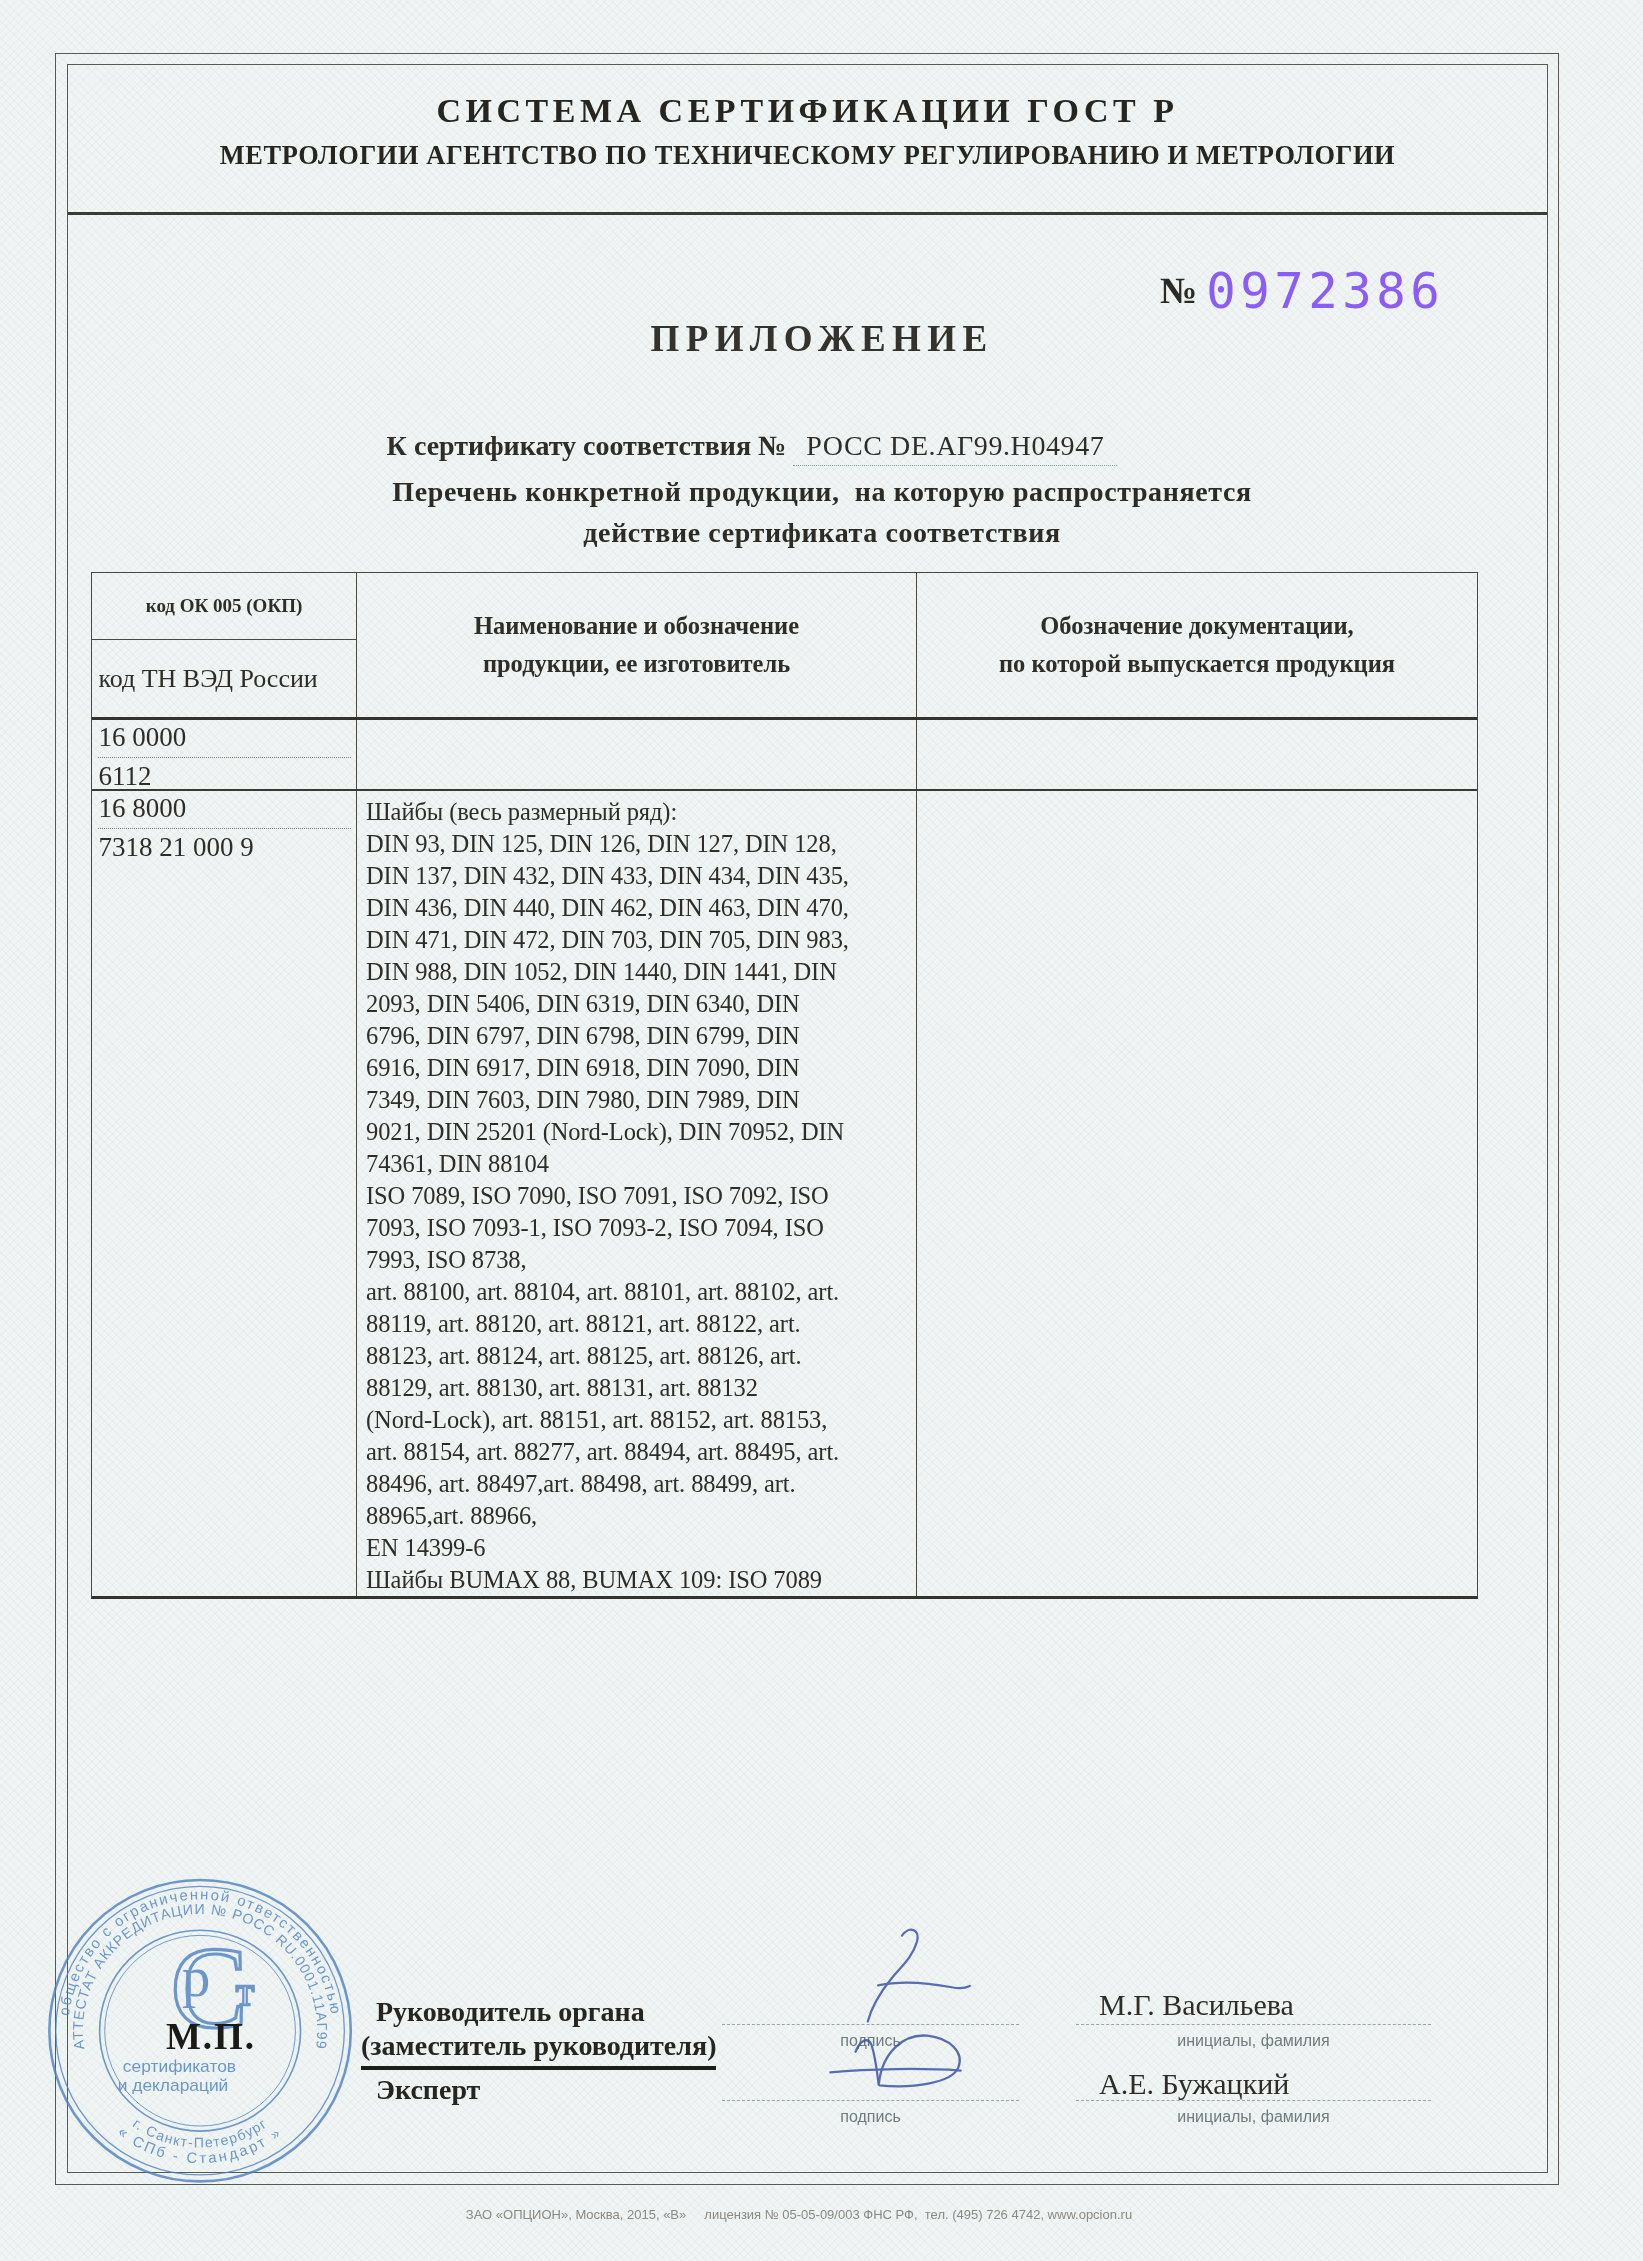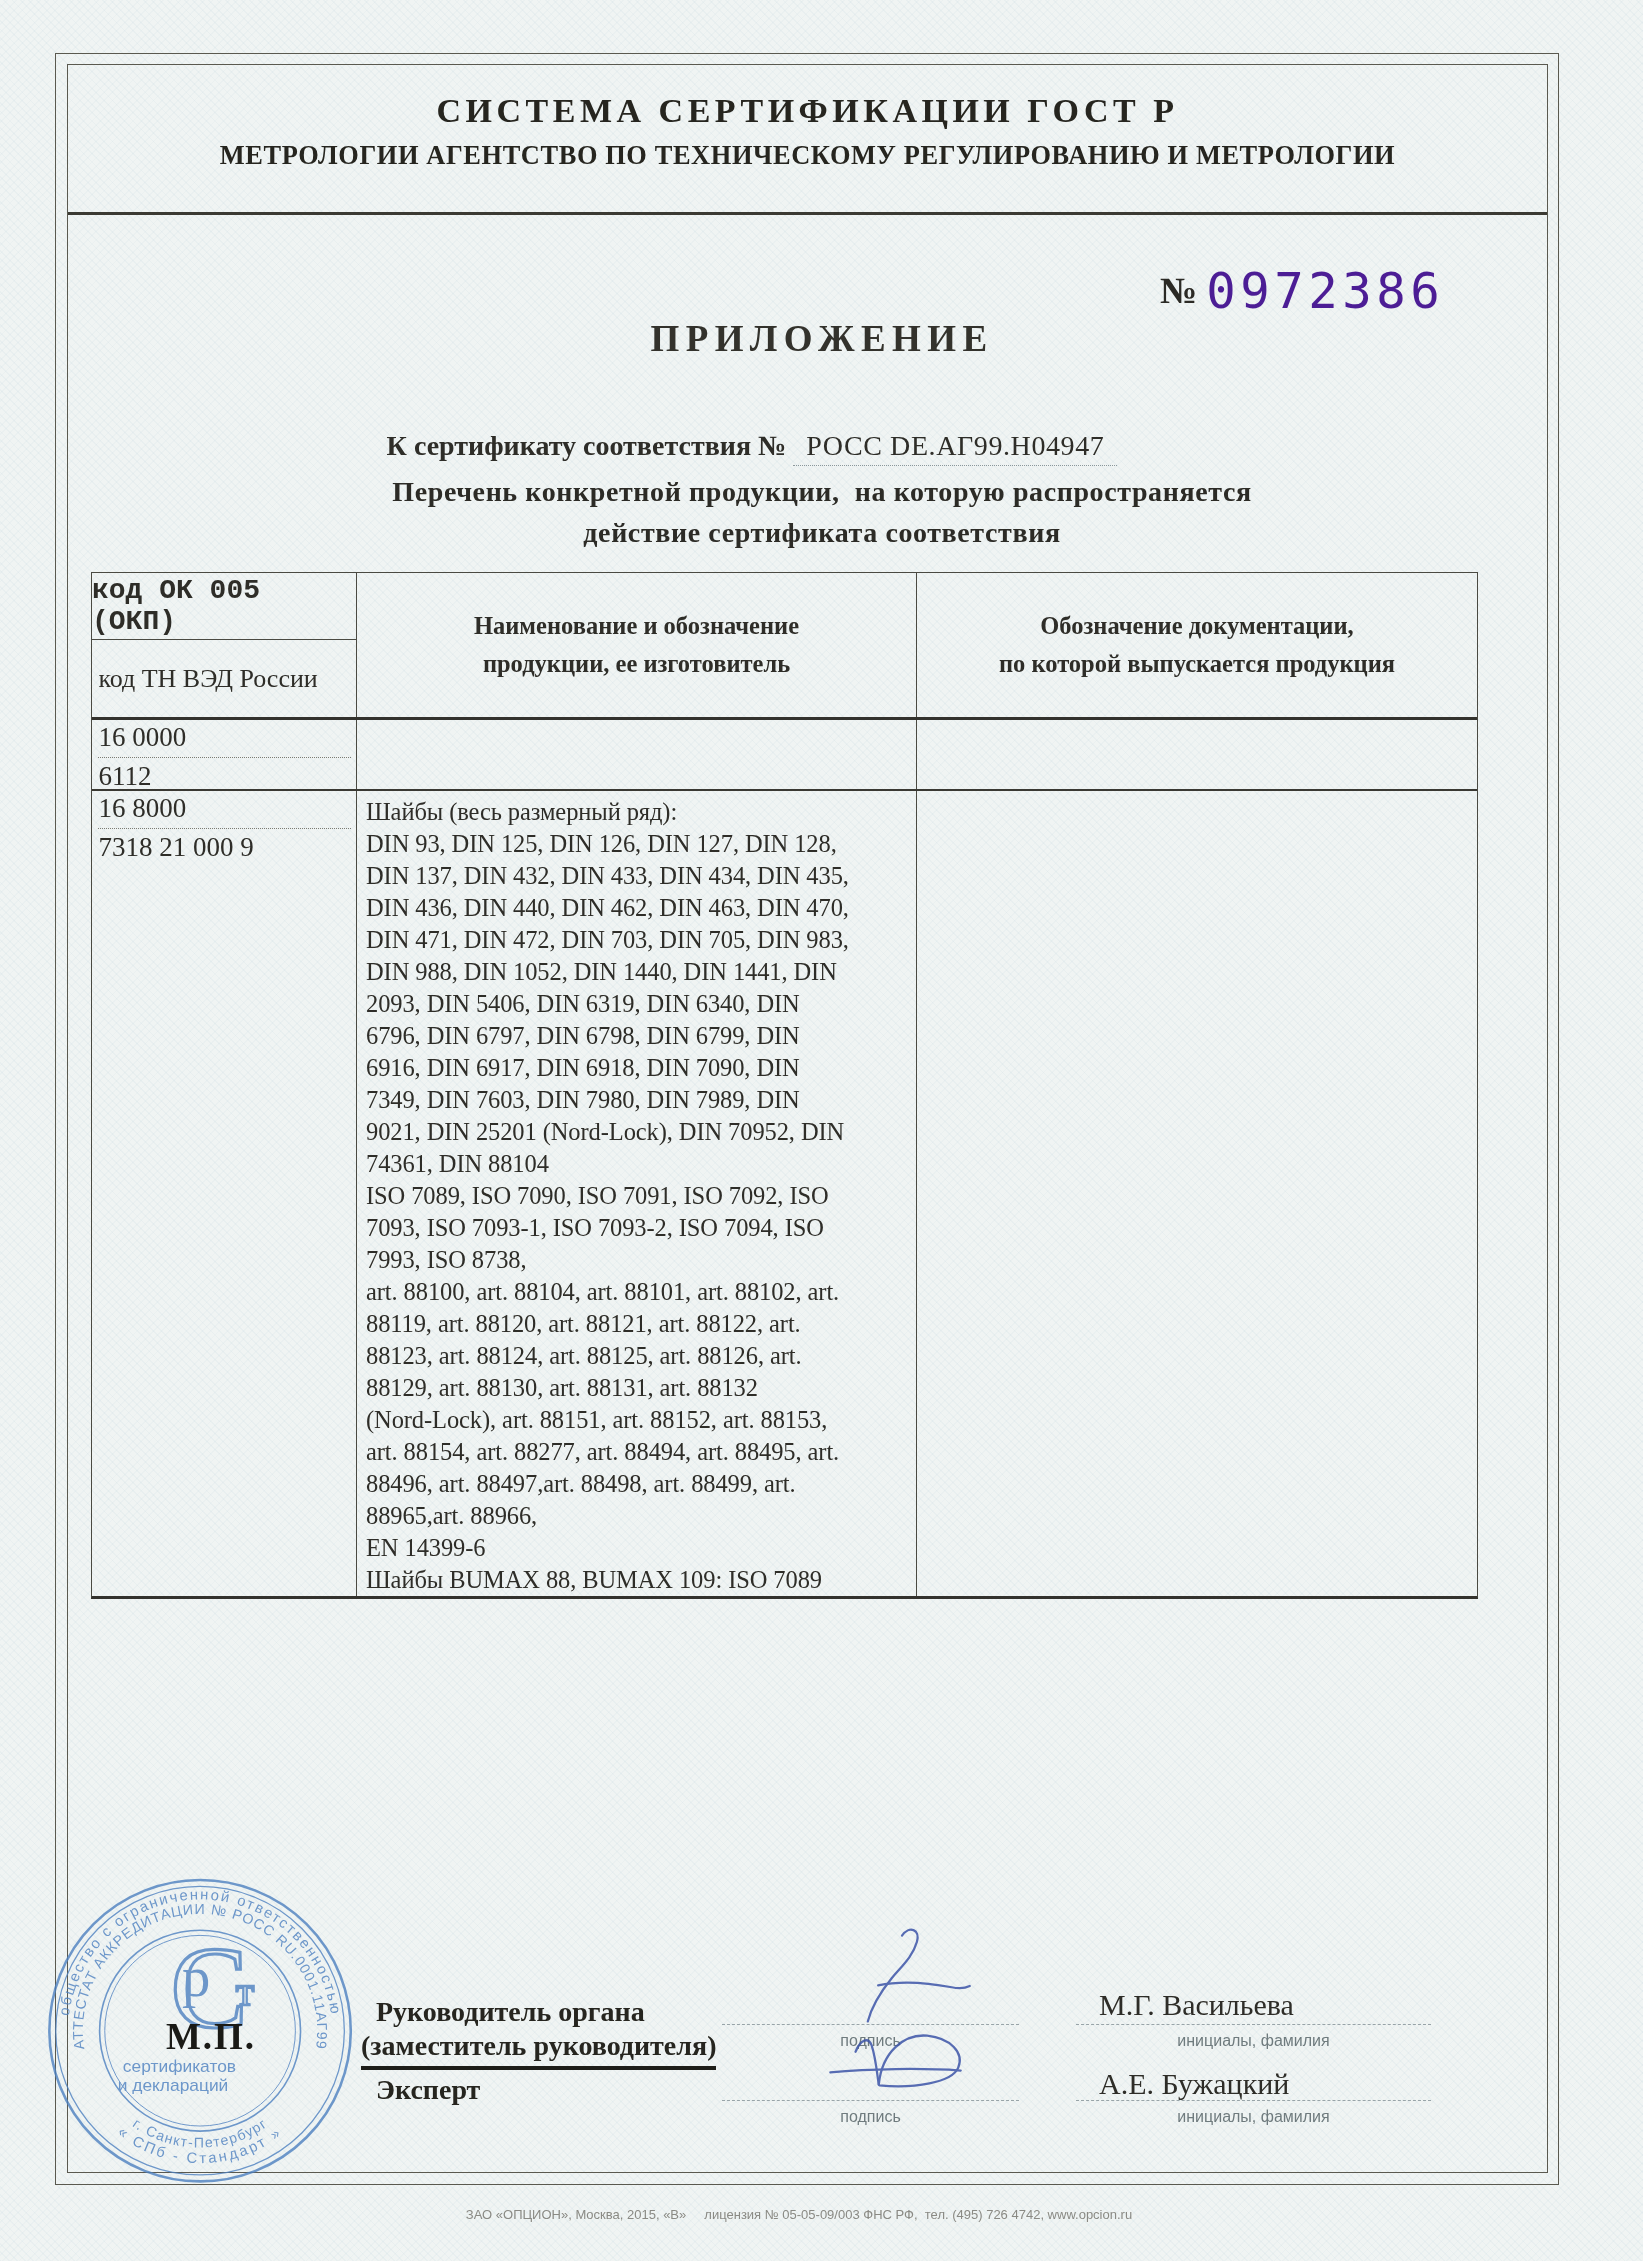--- a/index.html
+++ b/index.html
@@ -19,21 +19,21 @@
 
   .header-section{
     position:absolute;left:68px;top:66px;width:1479px;height:146px;
     border-bottom:3.2px solid #3b3a33;text-align:center;
   }
   .sys-title{margin-top:26px;font-size:34px;font-weight:bold;letter-spacing:4.5px;color:#26251f;}
   .agency{margin-top:10.3px;font-size:26.4px;font-weight:bold;letter-spacing:0.6px;color:#26251f;white-space:pre;}
 
   .doc-number{position:absolute;left:1160px;top:263px;white-space:nowrap;}
   .doc-number .no-sign{font-size:37px;font-weight:bold;color:#2b2a25;vertical-align:5.2px;}
-  .doc-number .no-value{font-family:"DejaVu Sans Mono", monospace;font-size:49px;color:#4c1d95;letter-spacing:4.5px;margin-left:9px;}
+  .doc-number .no-value{font-family:"DejaVu Sans Mono", monospace;font-size:49px;color:#8b5cf6;letter-spacing:4.5px;margin-left:9px;}
 
   .doc-title{position:absolute;left:0;top:317px;width:1644px;text-align:center;
     font-size:37px;font-weight:bold;letter-spacing:6.4px;color:#33322c;}
 
   .cert-line{position:absolute;left:0;top:398px;width:1476px;text-align:center;font-size:28px;white-space:pre;}
   .cert-line .cert-label{font-weight:bold;color:#2e2d28;}
   .cert-line .cert-number{letter-spacing:0.6px;padding:0 13px 3.9px 13px;border-bottom:1.9px dotted #8b979b;color:#2e2d28;}
 
   .desc-line{position:absolute;left:0;width:1644px;text-align:center;
     font-size:28px;font-weight:bold;letter-spacing:0.6px;color:#2c2b26;white-space:pre;}
@@ -45,21 +45,21 @@
     display:flex;flex-direction:column;}
   .trow{display:flex;width:100%;}
   .trow.hrow{height:146px;border-bottom:3.2px solid #33322d;}
   .trow.r1{height:69px;border-bottom:2.6px solid #3a3933;}
   .trow.r2{flex:1;}
   .tc{box-sizing:border-box;overflow:hidden;}
   .tc.c1{width:265px;border-right:1.3px solid #4a4a42;}
   .tc.c2{width:560px;border-right:1.3px solid #4a4a42;}
   .tc.c3{flex:1;}
   .hc1-top{height:66px;border-bottom:1.3px solid #4a4a42;display:flex;align-items:center;justify-content:center;
-    font-size:28px;font-weight:bold;font-family:Liberation Mono, monospace;}
+    font-size:19px;font-weight:bold;}
   .hc1-bot{height:77px;display:flex;align-items:center;padding-left:6.4px;font-size:26px;font-weight:normal;}
   .hc-center{height:100%;display:flex;flex-direction:column;align-items:center;justify-content:center;
     font-size:24.5px;font-weight:bold;line-height:1.55;text-align:center;}
   .code-cell{padding:3.9px 5.2px 0 6.4px;font-size:27px;line-height:1.0;}
   .dotted-sep{border-top:1.9px dotted #7c7c74;margin:6.4px 0 5.2px 0;width:100%;}
   .product-text{padding:5.2px 3.9px 0 9px;font-size:24.5px;line-height:32px;letter-spacing:-0.1px;white-space:pre-line;}
 
   .stamp-svg{position:absolute;left:44px;top:1871px;}
   .mp-mark{position:absolute;left:166px;top:2015px;font-size:37px;font-weight:bold;letter-spacing:1.9px;color:#1a1a16;}
 

